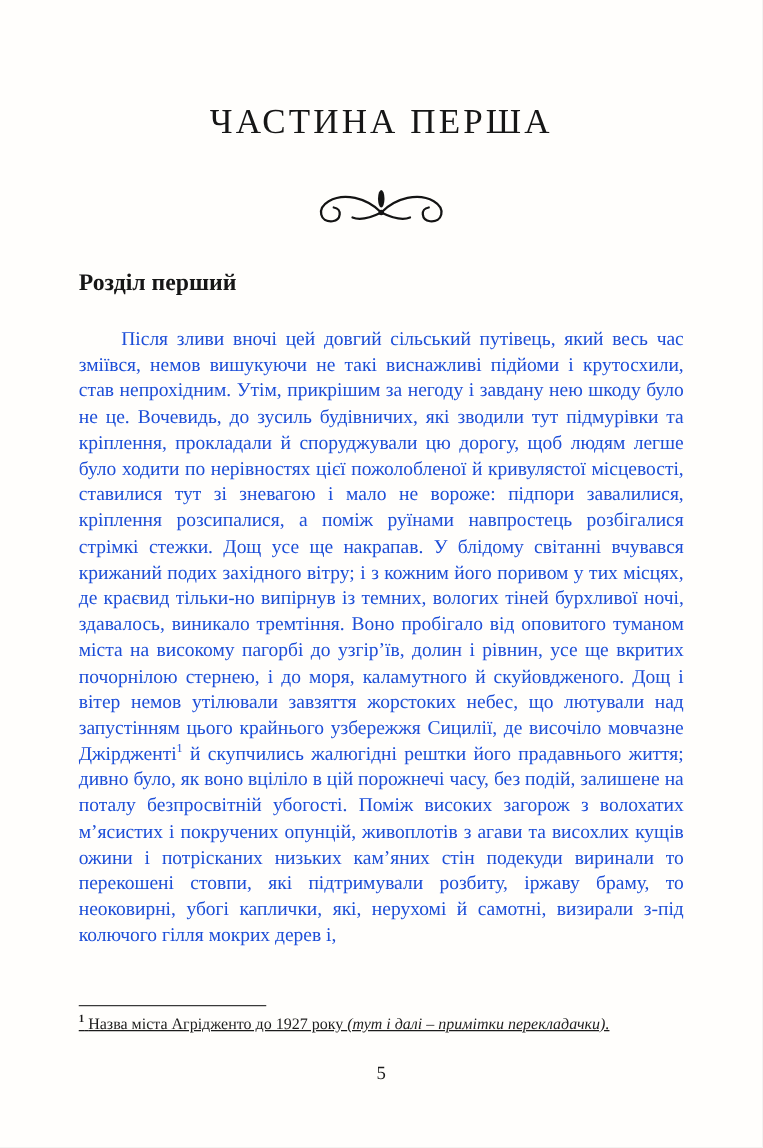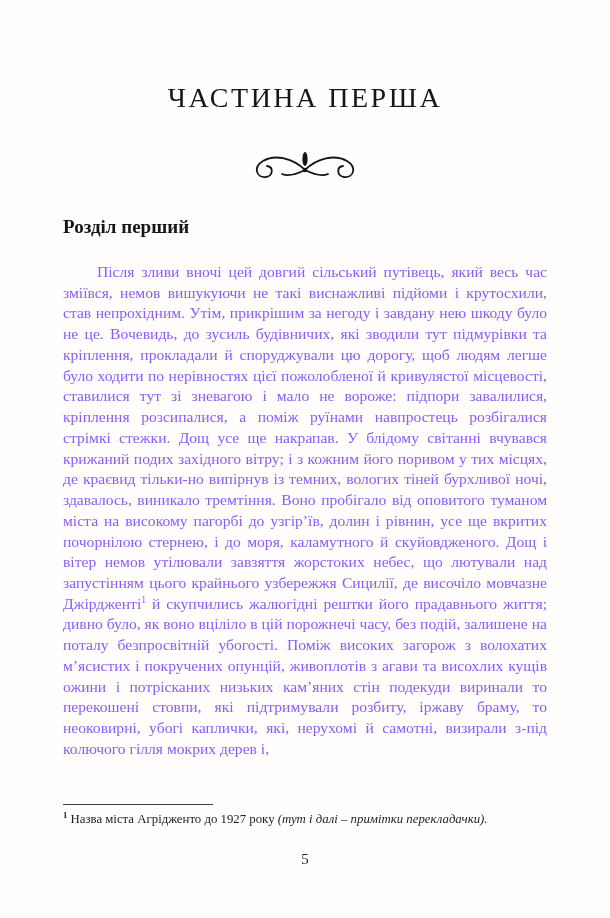--- a/index.html
+++ b/index.html
@@ -40,30 +40,31 @@
     font-size: 19px;
     font-weight: 700;
     color: #161616;
   }
   .body-text {
     margin: 24px 0 0 0;
     font-size: 15.6px;
     line-height: 1.33;
     text-align: justify;
     text-indent: 34px;
-    color: #8b5cf6;
+    color: #1d4ed8;
   }
   .fn-ref {
     font-size: 0.62em;
     vertical-align: super;
     line-height: 0;
   }
   .footnote-block {
     margin-top: auto;
     padding-top: 8px;
+    text-decoration: underline;
   }
   .footnote-rule {
     width: 150px;
     height: 0;
     border-top: 1px solid #3a3a3a;
     margin: 0 0 6px 0;
   }
   .footnote {
     margin: 0;
     font-size: 12.8px;

